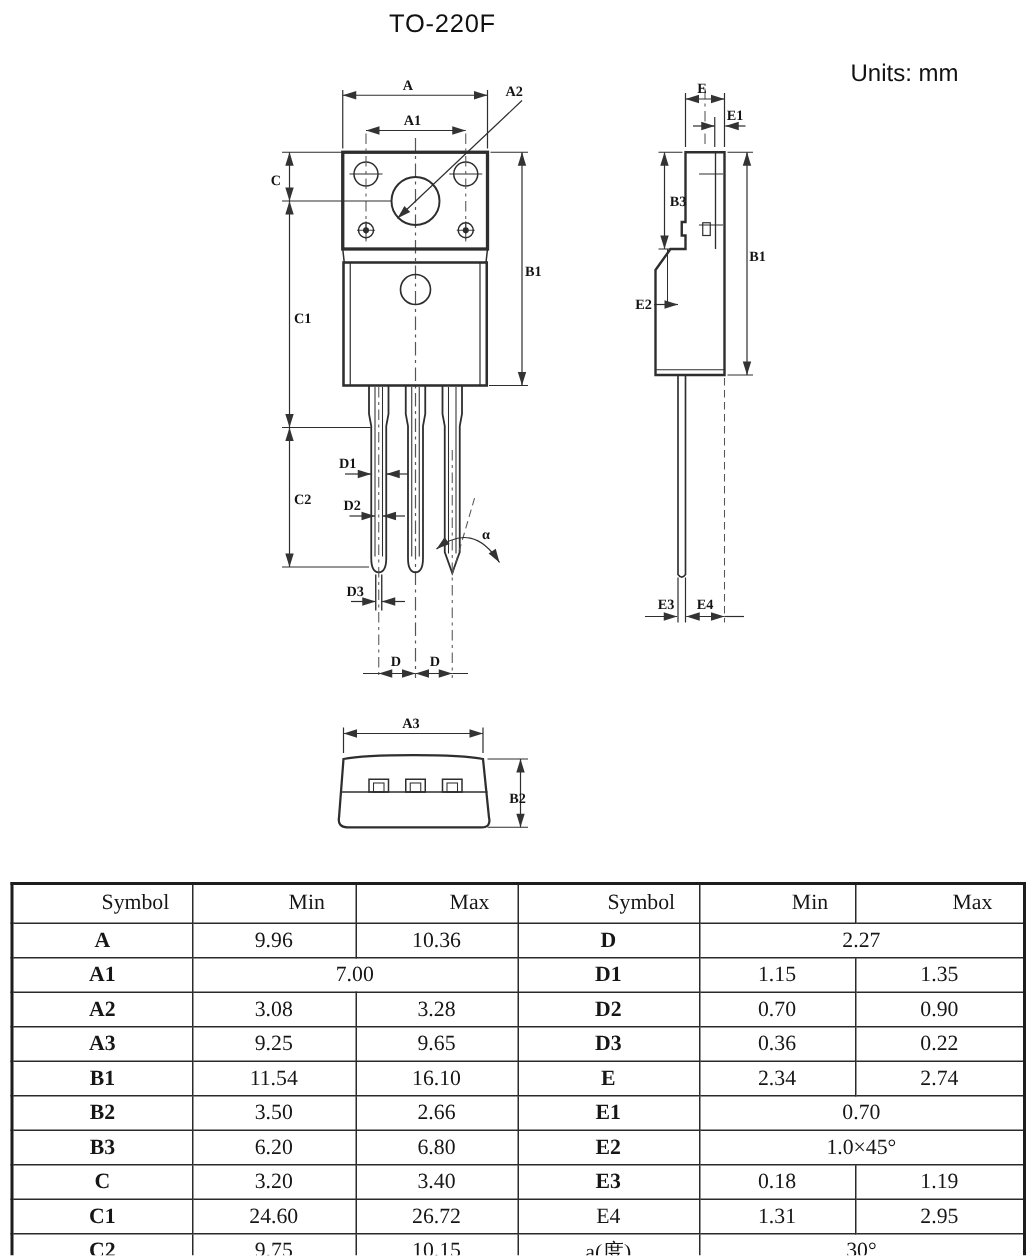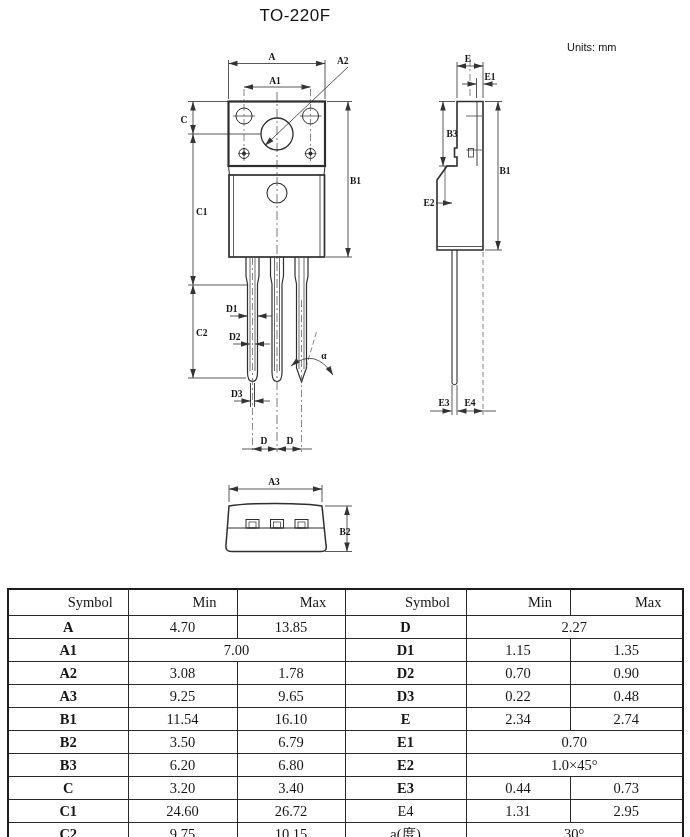--- a/index.html
+++ b/index.html
@@ -5,21 +5,21 @@
   html,body { margin:0; padding:0; background:#ffffff; }
   .page {
     position:relative; width:690px; height:837px; background:#ffffff;
     font-family:"Liberation Sans", sans-serif; color:#1a1a1a; overflow:hidden;
   }
   .title {
     position:absolute; top:6px; left:0; width:590px; text-align:center;
     font-size:17px; letter-spacing:0.5px; color:#111;
   }
   .units {
-    position:absolute; top:41px; left:567px; font-size:11px; color:#111;
+    position:absolute; top:41px; left:567px; font-size:16px; color:#111;
   }
   svg.drawing { position:absolute; top:0; left:0; }
   svg .lbl {
     font-family:"Liberation Serif", serif; font-weight:bold;
     font-size:9.5px; fill:#141414;
   }
   .dim-table {
     position:absolute; top:588px; left:7px; width:675px;
     border-collapse:collapse; table-layout:fixed;
     font-family:"Liberation Serif", serif; font-size:14.5px; color:#161616;
@@ -218,77 +218,77 @@
         <th>Min</th>
         <th>Max</th>
         <th>Symbol</th>
         <th>Min</th>
         <th>Max</th>
       </tr>
     </thead>
     <tbody>
       <tr>
         <td class="sym">A</td>
-        <td>4.70</td>
-        <td>13.85</td>
+        <td>9.96</td>
+        <td>10.36</td>
         <td class="sym">D</td>
         <td colspan="2">2.27</td>
       </tr>
       <tr>
         <td class="sym">A1</td>
         <td colspan="2">7.00</td>
         <td class="sym">D1</td>
         <td>1.15</td>
         <td>1.35</td>
       </tr>
       <tr>
         <td class="sym">A2</td>
         <td>3.08</td>
-        <td>1.78</td>
+        <td>3.28</td>
         <td class="sym">D2</td>
         <td>0.70</td>
         <td>0.90</td>
       </tr>
       <tr>
         <td class="sym">A3</td>
         <td>9.25</td>
         <td>9.65</td>
         <td class="sym">D3</td>
+        <td>0.36</td>
         <td>0.22</td>
-        <td>0.48</td>
       </tr>
       <tr>
         <td class="sym">B1</td>
         <td>11.54</td>
         <td>16.10</td>
         <td class="sym">E</td>
         <td>2.34</td>
         <td>2.74</td>
       </tr>
       <tr>
         <td class="sym">B2</td>
         <td>3.50</td>
-        <td>6.79</td>
+        <td>2.66</td>
         <td class="sym">E1</td>
         <td colspan="2">0.70</td>
       </tr>
       <tr>
         <td class="sym">B3</td>
         <td>6.20</td>
         <td>6.80</td>
         <td class="sym">E2</td>
         <td colspan="2">1.0×45°</td>
       </tr>
       <tr>
         <td class="sym">C</td>
         <td>3.20</td>
         <td>3.40</td>
         <td class="sym">E3</td>
-        <td>0.44</td>
-        <td>0.73</td>
+        <td>0.18</td>
+        <td>1.19</td>
       </tr>
       <tr>
         <td class="sym">C1</td>
         <td>24.60</td>
         <td>26.72</td>
         <td class="reg">E4</td>
         <td>1.31</td>
         <td>2.95</td>
       </tr>
       <tr>

